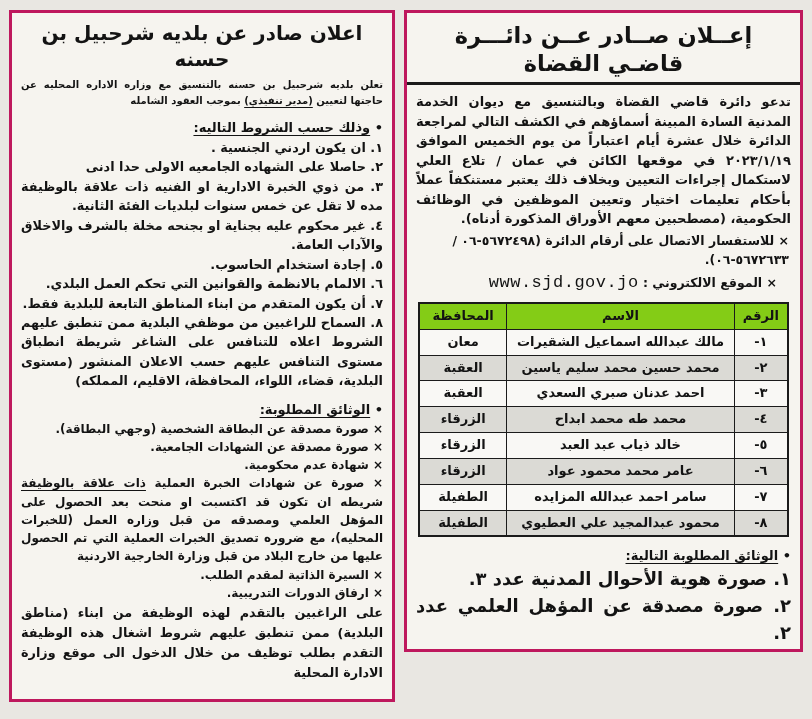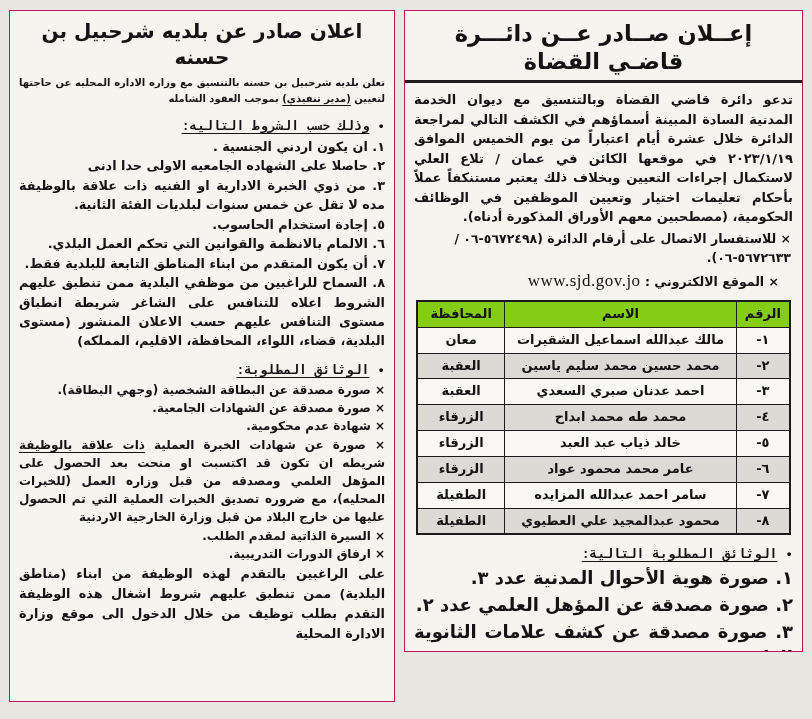--- a/index.html
+++ b/index.html
@@ -13,21 +13,21 @@
     overflow: hidden;
   }
   .page {
     display: flex;
     gap: 9px;
     padding: 10px 9px 0 9px;
     align-items: flex-start;
   }
   .box {
     background: #f6f4ef;
-    border: 1px solid #be185d;
+    border: 3px solid #be185d;
     padding: 7px 9px 8px 9px;
     overflow: hidden;
   }
   .box.judges { width: 400px; height: 642px; }
   .box.muni   { width: 387px; height: 692px; }
 
   
   .j-title {
     font-size: 22.5px;
     text-align: center;
@@ -38,21 +38,21 @@
   .title-rule { border-top: 3px solid #1b1b1b; margin: 0 -9px 7px -9px; }
   .para {
     font-size: 13px;
     line-height: 1.5;
     text-align: justify;
   }
   .contact { margin-top: 2px; }
   .c-line { font-size: 12.5px; line-height: 1.55; text-align: right; padding-right: 2px; }
   .c-line.indent { padding-right: 14px; }
   .url {
-    font-family: Liberation Serif, serif;
+    font-family: Liberation Mono, monospace;
     font-weight: 400;
     font-size: 17px;
     direction: ltr;
     unicode-bidi: embed;
     letter-spacing: 0.5px;
   }
   table.roster {
     width: 99%;
     margin: 6px auto 7px auto;
     border-collapse: collapse;
@@ -63,21 +63,21 @@
     border: 1.5px solid #1b1b1b;
     font-size: 13px;
     padding: 3px 4px;
     text-align: center;
     line-height: 1.45;
   }
   table.roster th { background: #84cc16; }
   table.roster tbody tr:nth-child(even) td { background: #dbdad5; }
   col.c-num { width: 54px; }
   col.c-gov { width: 88px; }
-  .heading-line { font-size: 13px; margin: 11px 0 3px 0; font-family: Liberation Mono, monospace; }
+  .heading-line { font-size: 13px; margin: 11px 0 3px 0; }
   .u { text-decoration: underline; text-underline-offset: 3px; }
   .doc-line { font-size: 18px; line-height: 1.48; text-align: justify; }
 
   
   .m-title {
     font-size: 20px;
     text-align: center;
     line-height: 1.3;
     margin-bottom: 5px;
   }
@@ -187,20 +187,21 @@
       <span>بموجب العقود الشامله</span>
     </p>
 
     <div class="heading-line">
       <span>•</span>
       <span class="u">وذلك حسب الشروط التاليه:</span>
     </div>
     <div class="cond-line">١. ان يكون اردني الجنسية .</div>
     <div class="cond-line">٢. حاصلا على الشهاده الجامعيه الاولى حدا ادنى</div>
     <div class="cond-line">٣. من ذوي الخبرة الادارية او الفنيه ذات علاقة بالوظيفة مده لا تقل عن خمس سنوات لبلديات الفئة الثانية.</div>
+    <div class="cond-line">٤. غير محكوم عليه بجناية او بجنحه مخلة بالشرف والاخلاق والآداب العامة.</div>
     <div class="cond-line">٥. إجادة استخدام الحاسوب.</div>
     <div class="cond-line">٦. الالمام بالانظمة والقوانين التي تحكم العمل البلدي.</div>
     <div class="cond-line">٧. أن يكون المتقدم من ابناء المناطق التابعة للبلدية فقط.</div>
     <div class="cond-line">٨. السماح للراغبين من موظفي البلدية ممن تنطبق عليهم الشروط اعلاه للتنافس على الشاغر شريطة انطباق مستوى التنافس عليهم حسب الاعلان المنشور (مستوى البلدية، قضاء، اللواء، المحافظة، الاقليم، المملكه)</div>
 
     <div class="heading-line">
       <span>•</span>
       <span class="u">الوثائق المطلوبة:</span>
     </div>
     <div class="x-line">

